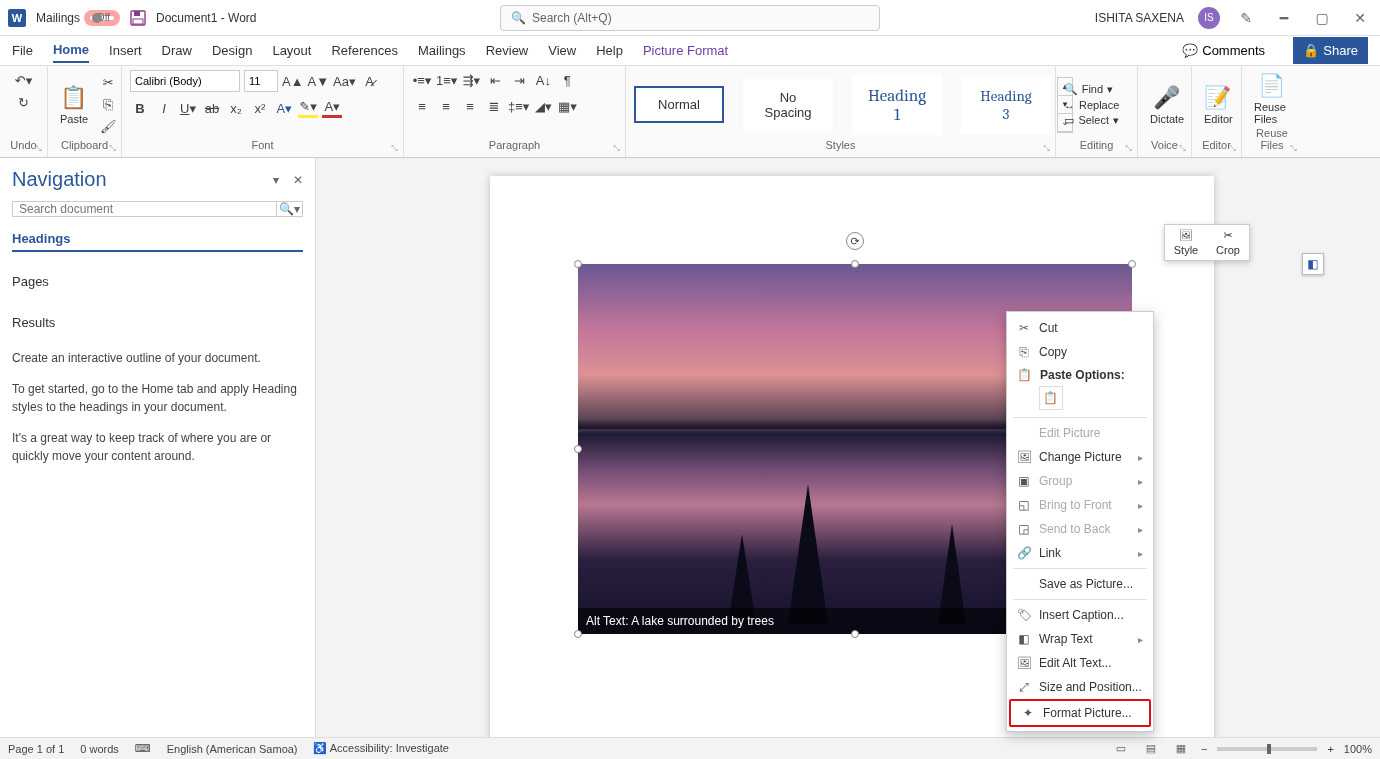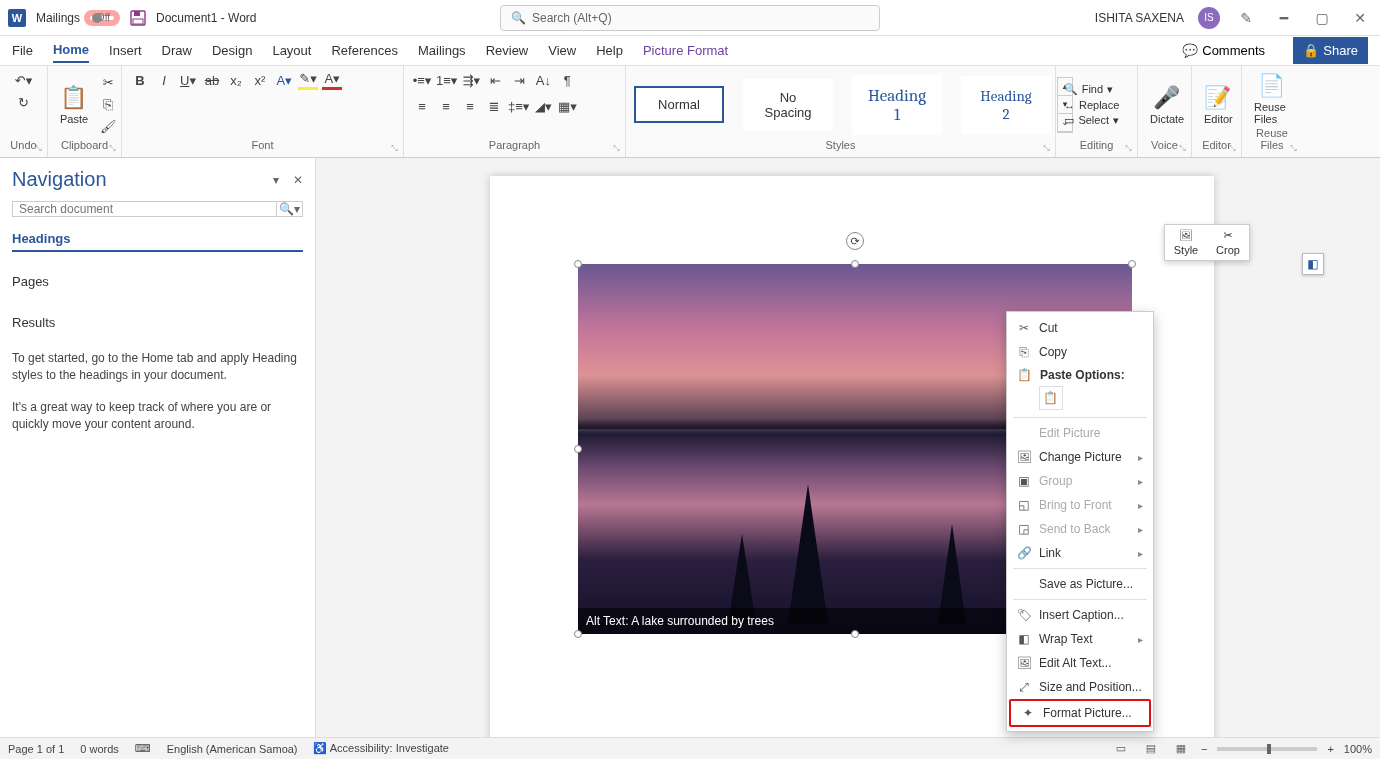--- a/index.html
+++ b/index.html
@@ -187,20 +187,28 @@
         <span class="fmt-btn">⎘</span>
         <span class="fmt-btn">🖌</span>
       </div>
     </div>
     <div class="group-label">Clipboard</div>
   </div>
 
   <div class="group" style="width:282px">
     <div class="group-body vstack" style="align-items:flex-start;gap:6px">
       <div class="small-row">
+        <input class="font-select font-name" value="Calibri (Body)" style="">
+        <input class="font-select font-size" value="11" style="">
+        <span class="fmt-btn">A▲</span>
+        <span class="fmt-btn">A▼</span>
+        <span class="fmt-btn">Aa▾</span>
+        <span class="fmt-btn">A̷</span>
+      </div>
+      <div class="small-row">
         <span class="fmt-btn">
             <b>B</b>
           </span>
         <span class="fmt-btn">
             <i>I</i>
           </span>
         <span class="fmt-btn"><u>U</u>▾</span>
         <span class="fmt-btn">
             <s>ab</s>
           </span>
@@ -237,21 +245,21 @@
     </div>
     <div class="group-label">Paragraph</div>
   </div>
 
   <div class="group" style="width:430px">
     <div class="group-body">
       <div class="styles-gallery">
         <div class="style-card active">Normal</div>
         <div class="style-card">No Spacing</div>
         <div class="style-card style-heading1">Heading 1</div>
-        <div class="style-card style-heading2">Heading 2</div>
+        <div class="style-card style-heading2">Heading 3</div>
       </div>
       <div class="scrollbtns">
           <div>▴</div>
           <div>▾</div>
           <div>⌄</div>
         </div>
     </div>
     <div class="group-label">Styles</div>
   </div>
 
@@ -310,20 +318,21 @@
     <div class="nav-search">
       <input placeholder="Search document" style="">
       <div class="sbtn">🔍▾</div>
     </div>
     <div class="nav-tabs">
       <span class="active">Headings</span>
       <span>Pages</span>
       <span>Results</span>
     </div>
     <div class="nav-body">
+      <p>Create an interactive outline of your document.</p>
       <p>To get started, go to the Home tab and apply Heading styles to the headings in your document.</p>
       <p>It's a great way to keep track of where you are or quickly move your content around.</p>
     </div>
   </div>
 
   <div class="canvas">
     <div class="page">
       <div class="picture-wrap">
         <div class="rotate-handle">⟳</div>
         <div class="picture">

